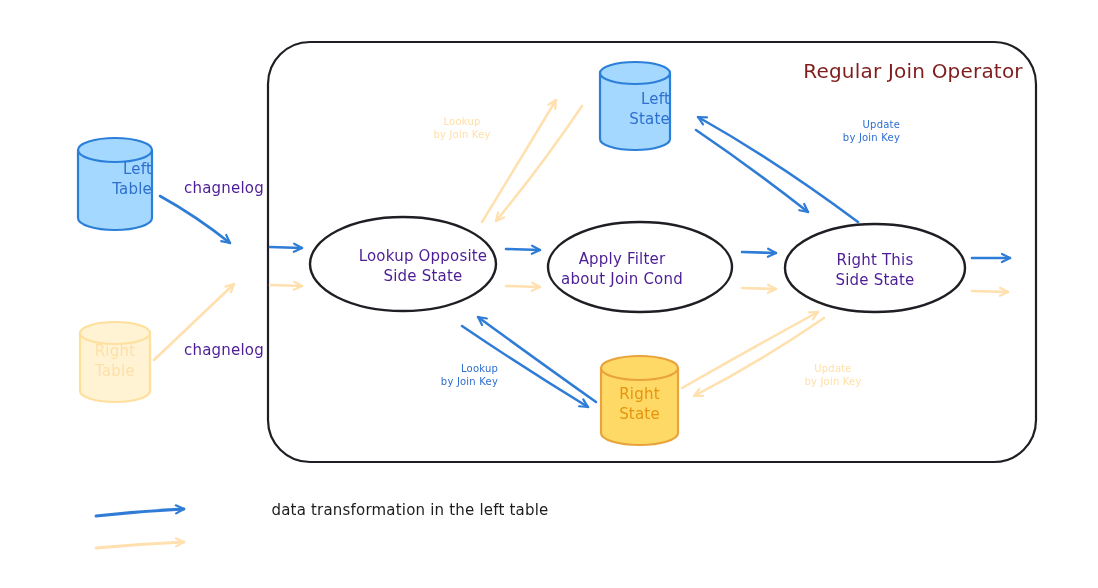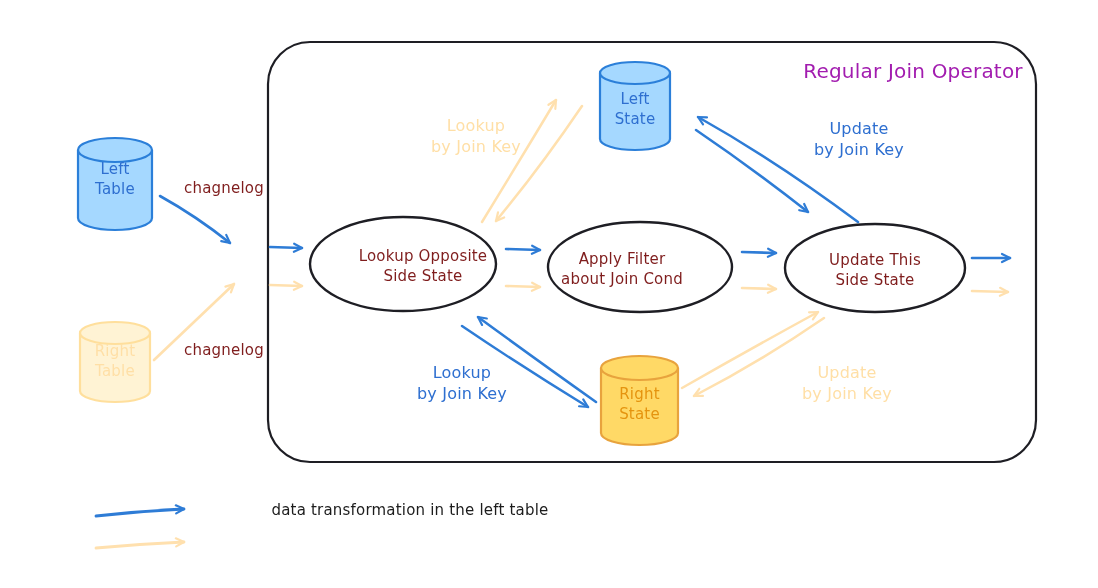--- a/index.html
+++ b/index.html
@@ -10,33 +10,33 @@
     font-family:"DejaVu Sans", sans-serif;
     overflow:hidden;
   }
   svg.layer { position:absolute; inset:0; }
   .label {
     position:absolute;
     white-space:pre-line;
     text-align:center;
     line-height:1.32;
     font-size:15px;
-    color:#7f1d1d;
+    color:#4c1d95;
     letter-spacing:0.2px;
   }
   .label.left { text-align:left; }
   .title {
     font-size:20px;
     font-weight:500;
-    color:#a21caf;
+    color:#7f1d1d;
   }
-  .blue-text  { color:#2e6fd0; font-weight:500; }
+  .blue-text  { color:#2e6fd0; font-weight:500;text-align:right; }
   .cream-text { color:#ffdfa6; font-weight:500; }
   .orange-text{ color:#e5940f; font-weight:500; }
-  .edge-label { font-size:16px; font-weight:500;margin-left:14px; }
+  .edge-label { font-size:10px; font-weight:500; }
   .legend-text{ font-size:15px; color:#1c1c1c; text-align:center; }
 </style>
 </head>
 <body>
 
 <div id="stage">
 
   <svg class="layer" width="1098" height="588" viewBox="0 0 1098 588">
     <defs>
       <marker id="m-blue" viewBox="0 0 14 14" refX="11" refY="7" markerWidth="14" markerHeight="14" orient="auto" markerUnits="userSpaceOnUse">
@@ -142,21 +142,21 @@
 Table</div>
   <div class="label blue-text" style="left:600px; top:90px; width:70px;">Left
 State</div>
   <div class="label orange-text" style="left:601px; top:385px; width:77px;">Right
 State</div>
 
   <div class="label" style="left:310px; top:247px; width:226px;">Lookup Opposite
 Side State</div>
   <div class="label" style="left:548px; top:250px; width:148px;">Apply Filter
 about Join Cond</div>
-  <div class="label" style="left:785px; top:251px; width:180px;">Update This
+  <div class="label" style="left:785px; top:251px; width:180px;">Right This
 Side State</div>
 
   <div class="label left" style="left:184px; top:179px; width:96px;">chagnelog</div>
   <div class="label left" style="left:184px; top:341px; width:96px;">chagnelog</div>
 
   <div class="label cream-text edge-label" style="left:412px; top:115px; width:100px;">Lookup
 by Join Key</div>
   <div class="label blue-text edge-label" style="left:790px; top:118px; width:110px;">Update
 by Join Key</div>
   <div class="label blue-text edge-label" style="left:398px; top:362px; width:100px;">Lookup

